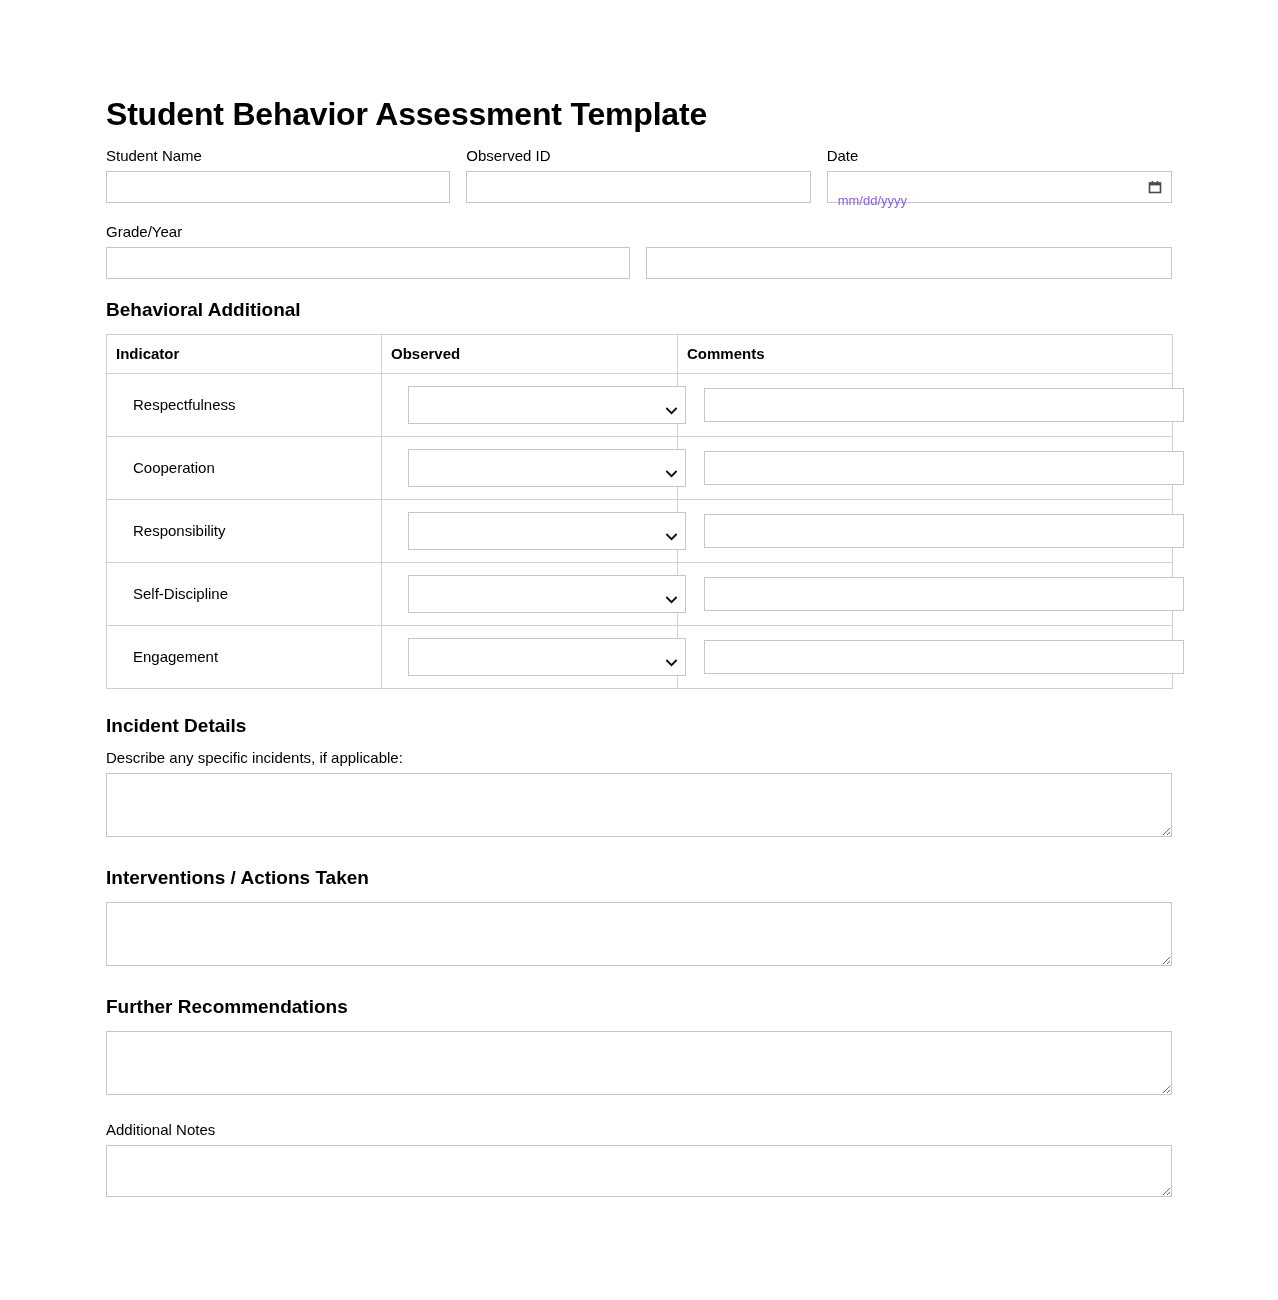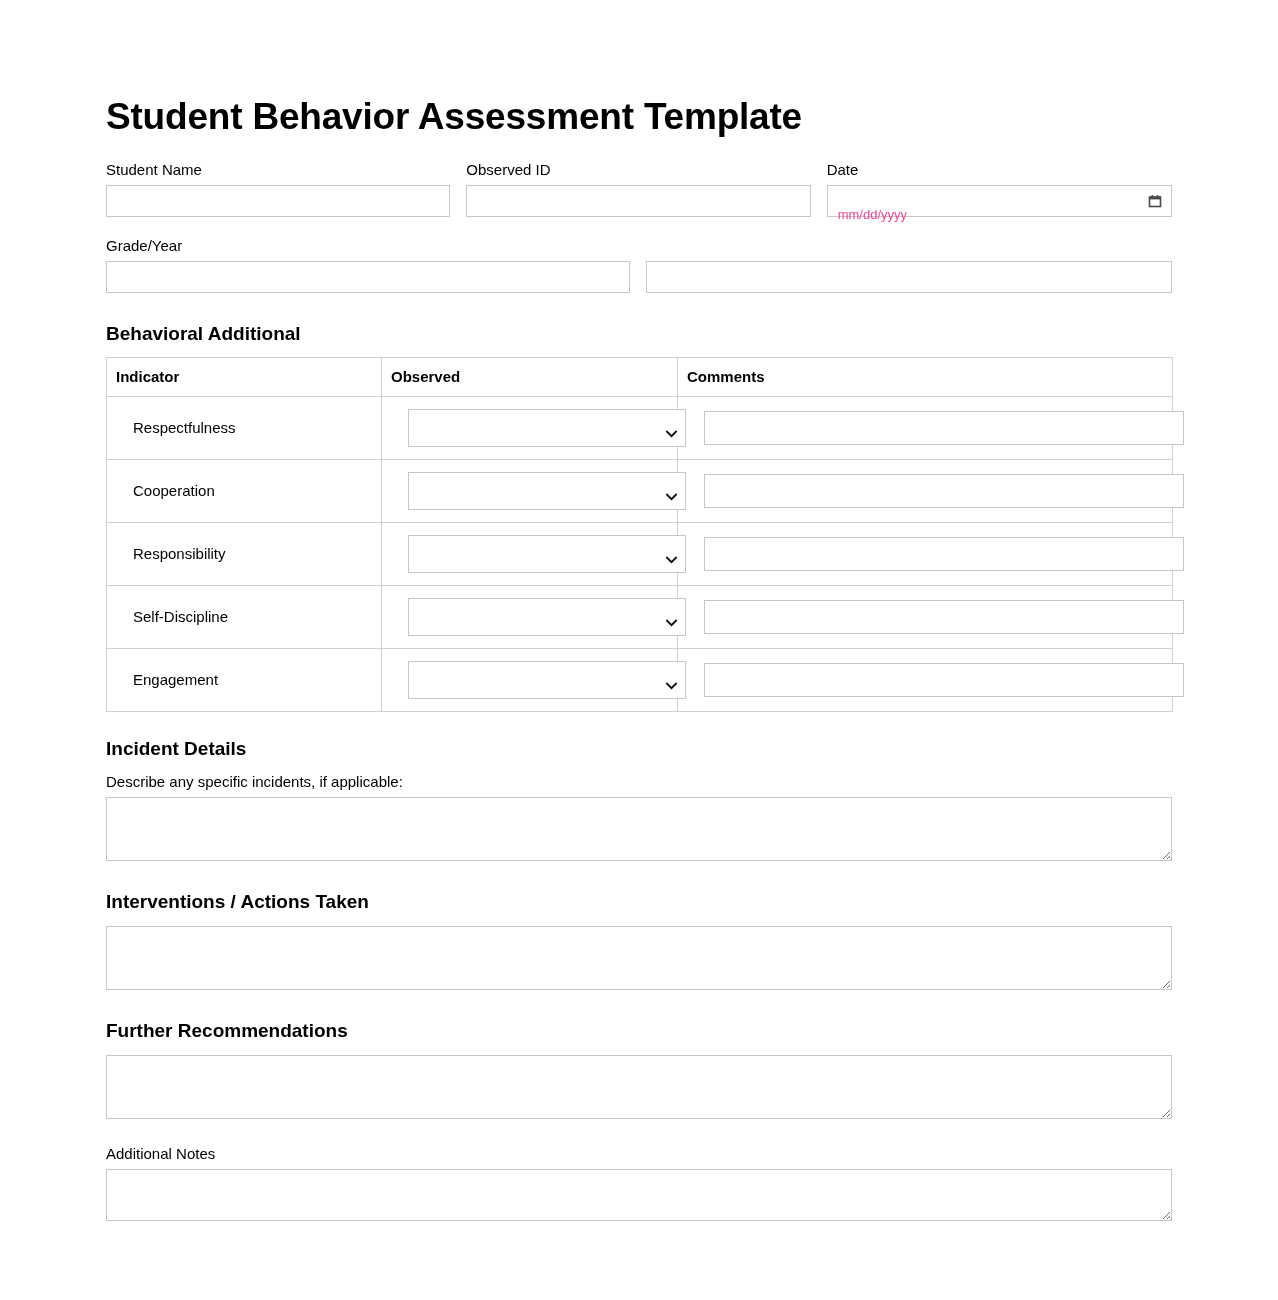--- a/index.html
+++ b/index.html
@@ -17,24 +17,24 @@
   .page {
     position: relative;
     width: 1278px;
     height: 1300px;
     box-sizing: border-box;
     padding: 96px 106px 0 106px;
   }
 
   
   .page-title {
-    font-size: 37px;
+    font-size: 32px;
     font-weight: bold;
     line-height: 1.15;
-    margin: 0 0 22px 0;
+    margin: 0 0 14px 0;
     letter-spacing: -0.2px;
   }
 
   
   .field-label {
     font-size: 15px;
     line-height: 18px;
     margin: 0 0 6px 0;
     white-space: nowrap;
   }
@@ -71,39 +71,39 @@
     border: 1px solid #c6c6c6;
     background: #ffffff;
     display: flex;
     align-items: center;
     padding: 0 8px 0 10px;
   }
   .date-placeholder {
     font-family: "Liberation Sans", sans-serif;
     font-size: 13px;
     letter-spacing: 0px;
-    color: #ec4899;
+    color: #8b5cf6;
     white-space: nowrap;
     margin-top: 28px;
   }
   .date-picker-btn {
     position: absolute;
     right: 9px;
     top: 50%;
     transform: translateY(-50%);
     width: 14px;
     height: 14px;
     display: block;
   }
 
   
   .row2 {
     display: flex;
     align-items: flex-end;
-    margin-bottom: 30px;
+    margin-bottom: 20px;
   }
   .col-grade    { width: 525px; margin-right: 16px; }
   .col-assessor { width: 527px; }
 
   
   .section-heading {
     font-size: 19px;
     font-weight: bold;
     line-height: 1.2;
     margin: 0 0 12px 0;

